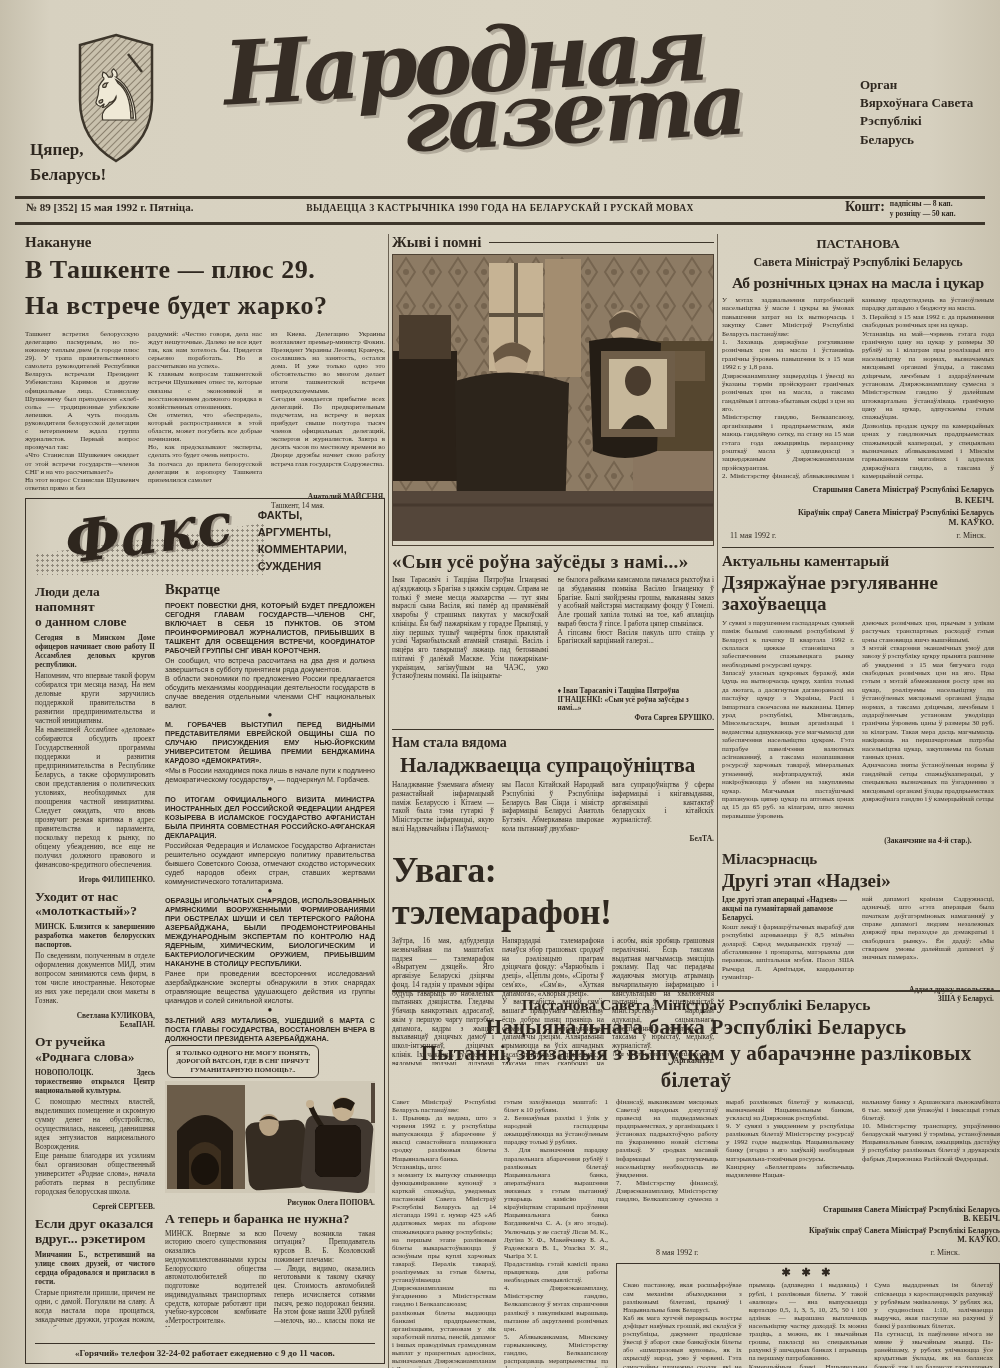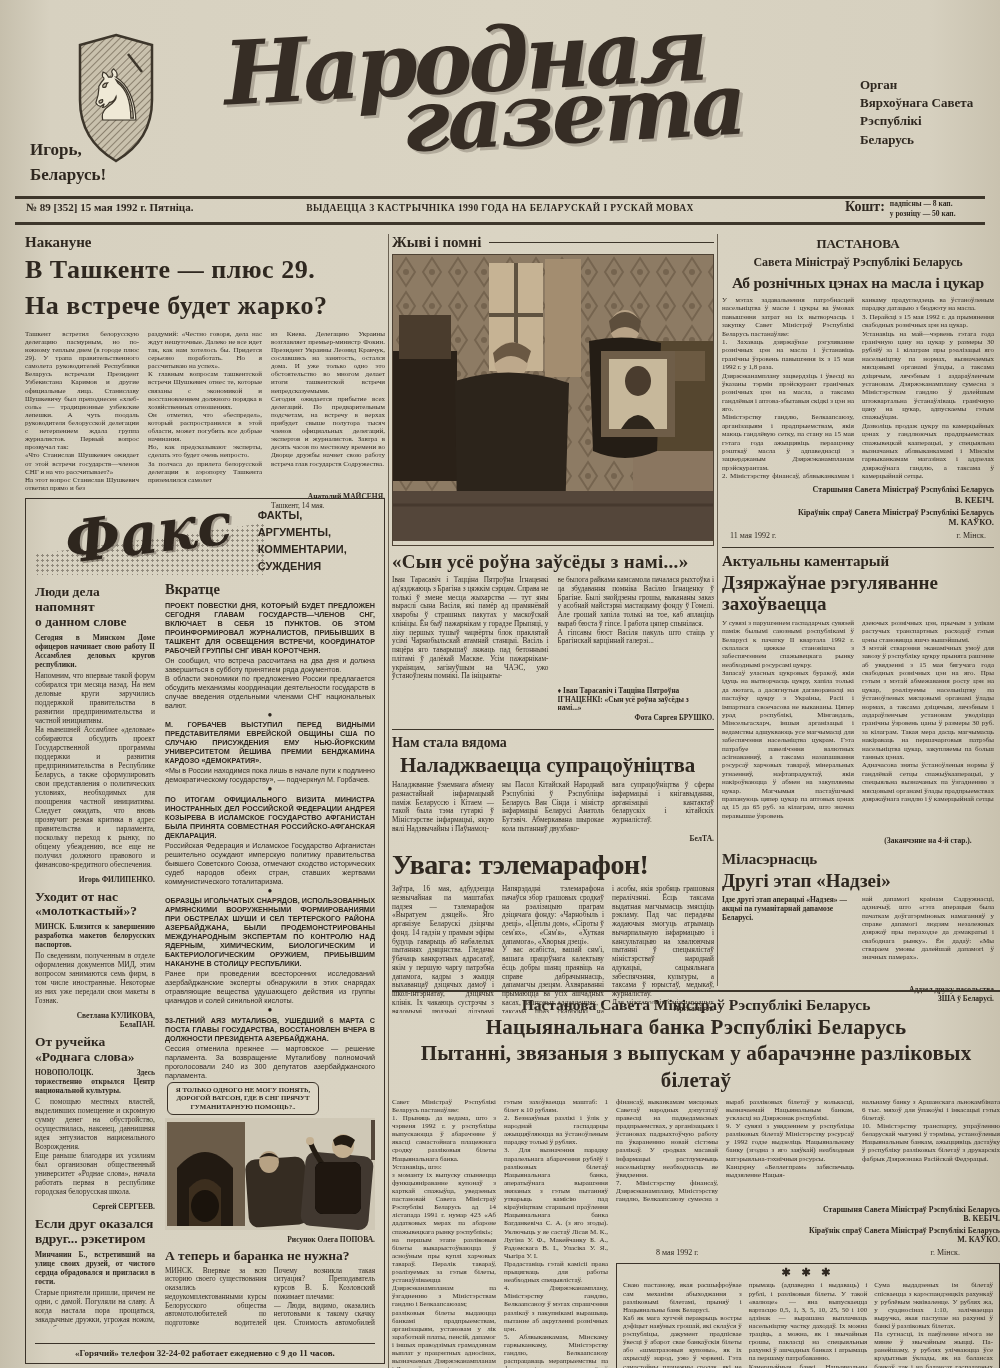--- a/index.html
+++ b/index.html
@@ -72,21 +72,21 @@
   .midcol{position:absolute;left:392px;top:234px;width:322px;}
   .photo{margin-top:3px;border:1px solid #4e4234;}
   .son-h{font-size:19px;font-weight:bold;margin-top:5px;letter-spacing:.3px;}
   .son-cols{display:flex;gap:9px;height:146px;overflow:hidden;margin-top:3px;}
   .son-cols .c{flex:1;font-size:7.3px;line-height:1.2;text-align:justify;white-space:pre-line;overflow:hidden;}
   .son-cap{font-size:7.3px;font-weight:bold;line-height:1.2;margin-top:3px;}
   .son-credit{font-size:7.3px;font-weight:bold;text-align:right;}
   .coop-h{font-size:21px;font-weight:bold;margin:2px 8px 3px;}
   .coop-cols{display:flex;gap:8px;height:62px;overflow:hidden;}
   .coop-cols .c{flex:1;font-size:7.3px;line-height:1.2;text-align:justify;white-space:pre-line;overflow:hidden;}
-  .tele-h{font-size:28px;font-weight:bold;margin:6px 0 4px;letter-spacing:-.5px;}
+  .tele-h{font-size:36px;font-weight:bold;margin:6px 0 4px;letter-spacing:-.5px;}
   .tele-cols{display:flex;gap:8px;height:128px;overflow:hidden;}
   .tele-cols .c{flex:1;font-size:7.3px;line-height:1.2;text-align:justify;white-space:pre-line;overflow:hidden;}
   
   .rightcol{position:absolute;left:722px;top:236px;width:272px;}
   .post-k1{font-size:13px;font-weight:bold;text-align:center;}
   .post-k2{font-size:12px;font-weight:bold;text-align:center;margin-top:3px;}
   .post-h{font-size:15.5px;font-weight:bold;text-align:center;margin:4px 0 4px;letter-spacing:-.2px;}
   .r2{display:flex;gap:8px;overflow:hidden;}
   .r2 .c{flex:1;font-size:7px;line-height:1.2;text-align:justify;white-space:pre-line;overflow:hidden;}
   .sig-role{font-size:8px;font-weight:bold;text-align:right;margin-top:3px;line-height:1.2;}
@@ -122,21 +122,21 @@
         <pattern id="hatch" width="5" height="5" patternTransform="rotate(45)" patternUnits="userSpaceOnUse">
           <rect width="5" height="5" fill="#c9c1ad"></rect>
             <line x1="0" y1="0" x2="0" y2="5" stroke="#6f6452" stroke-width="1.4"></line>
         </pattern>
       </defs>
       <path d="M40 3 L76 13 V68 Q76 108 40 129 Q4 108 4 68 V13 Z" fill="url(#hatch)" stroke="#3d362b" stroke-width="2.5"></path>
       <text x="40" y="88" font-size="70" text-anchor="middle" fill="#efe9d6" stroke="#3d362b" stroke-width="1.2">♞</text>
       <line x1="52" y1="22" x2="66" y2="40" stroke="#3d362b" stroke-width="2.5"></line>
     </svg>
   </div>
-  <div class="slogan pre">Игорь,
+  <div class="slogan pre">Цяпер,
 Беларусь!</div>
   <div class="logo">
     <div class="l1">Народная</div>
     <div class="l2">газета</div>
   </div>
   <div class="organ pre">Орган
 Вярхоўнага Савета
 Рэспублікі
 Беларусь</div>
   <div class="mh-rule1"></div>
@@ -220,21 +220,20 @@
         <div class="vk-head">М. ГОРБАЧЕВ ВЫСТУПИЛ ПЕРЕД ВИДНЫМИ ПРЕДСТАВИТЕЛЯМИ ЕВРЕЙСКОЙ ОБЩИНЫ США ПО СЛУЧАЮ ПРИСУЖДЕНИЯ ЕМУ НЬЮ-ЙОРКСКИМ УНИВЕРСИТЕТОМ ЙЕШИВА ПРЕМИИ БЕНДЖАМИНА КАРДОЗО «ДЕМОКРАТИЯ».</div>
         <div class="vk-body">«Мы в России находимся пока лишь в начале пути к подлинно демократическому государству», — подчеркнул М. Горбачев.</div>
         <div class="vk-sep">●</div>
         <div class="vk-head">ПО ИТОГАМ ОФИЦИАЛЬНОГО ВИЗИТА МИНИСТРА ИНОСТРАННЫХ ДЕЛ РОССИЙСКОЙ ФЕДЕРАЦИИ АНДРЕЯ КОЗЫРЕВА В ИСЛАМСКОЕ ГОСУДАРСТВО АФГАНИСТАН БЫЛА ПРИНЯТА СОВМЕСТНАЯ РОССИЙСКО-АФГАНСКАЯ ДЕКЛАРАЦИЯ.</div>
         <div class="vk-body">Российская Федерация и Исламское Государство Афганистан решительно осуждают имперскую политику правительства бывшего Советского Союза, отмечают сходство исторических судеб народов обеих стран, ставших жертвами коммунистического тоталитаризма.</div>
         <div class="vk-sep">●</div>
         <div class="vk-head">ОБРАЗЦЫ ИГОЛЬЧАТЫХ СНАРЯДОВ, ИСПОЛЬЗОВАННЫХ АРМЯНСКИМИ ВООРУЖЕННЫМИ ФОРМИРОВАНИЯМИ ПРИ ОБСТРЕЛАХ ШУШИ И СЕЛ ТЕРТЕРСКОГО РАЙОНА АЗЕРБАЙДЖАНА, БЫЛИ ПРОДЕМОНСТРИРОВАНЫ МЕЖДУНАРОДНЫМ ЭКСПЕРТАМ ПО КОНТРОЛЮ НАД ЯДЕРНЫМ, ХИМИЧЕСКИМ, БИОЛОГИЧЕСКИМ И БАКТЕРИОЛОГИЧЕСКИМ ОРУЖИЕМ, ПРИБЫВШИМ НАКАНУНЕ В СТОЛИЦУ РЕСПУБЛИКИ.</div>
         <div class="vk-body">Ранее при проведении всесторонних исследований азербайджанские эксперты обнаружили в этих снарядах отравляющие вещества удушающего действия из группы цианидов и солей синильной кислоты.</div>
         <div class="vk-sep">●</div>
         <div class="vk-head">53-ЛЕТНИЙ АЯЗ МУТАЛИБОВ, УШЕДШИЙ 6 МАРТА С ПОСТА ГЛАВЫ ГОСУДАРСТВА, ВОССТАНОВЛЕН ВЧЕРА В ДОЛЖНОСТИ ПРЕЗИДЕНТА АЗЕРБАЙДЖАНА.</div>
-        <div class="vk-body">Сессия отменила прежнее — мартовское — решение парламента. За возвращение Муталибову полномочий проголосовали 240 из 300 депутатов азербайджанского парламента.</div>
         <div class="cartoon">
           <svg width="218" height="112" viewBox="0 0 218 112">
             <rect x="0" y="0" width="218" height="112" fill="#cfc8b6"></rect>
             <rect x="2" y="4" width="78" height="104" fill="#6b5c49"></rect>
             <path d="M12 108 V50 Q40 18 68 50 V108 Z" fill="#221a12"></path>
             <path d="M24 108 V70 Q40 52 56 70 V108 Z" fill="#3c2e1e"></path>
             <ellipse cx="40" cy="88" rx="14" ry="16" fill="#1a130c"></ellipse>
             <rect x="82" y="40" width="60" height="68" rx="10" fill="#352c22" transform="rotate(-4 112 74)"></rect>
             <ellipse cx="104" cy="44" rx="10" ry="11" fill="#b7a284"></ellipse>
             <path d="M94 40 Q104 30 114 40 Q104 36 94 40" fill="#2a2118"></path>
@@ -376,20 +375,21 @@
 З мэтай стварэння эканамічных умоў для завозу ў рэспубліку цукру прынята рашэнне аб увядзенні з 15 мая бягучага года свабодных рознічных цэн на яго. Пры гэтым з мэтай абмежавання росту цэн на цукар, рэалізуемы насельніцтву па ўстаноўленых мясцовымі органамі ўлады нормах, а таксама дзіцячым, лячэбным і аздараўленчым установам уводзіцца гранічны ўзровень цаны ў размеры 30 руб. за кілаграм. Такая мера дасць магчымасць накіраваць на першачарговыя патрэбы насельніцтва цукар, закупляемы па больш танных цэнах.
 Адначасова зняты ўстаноўленыя нормы ў гандлёвай сетцы спажыўкааперацыі, у спецыяльна вызначаных па ўзгадненню з мясцовымі органамі ўлады прадпрыемствах дзяржаўнага гандлю і ў камерцыйнай сетцы</div>
         <div class="cont-note">(Заканчэнне на 4-й стар.).</div>
       </div>
     </div>
     <div class="kick" style="font-size:15px;margin-top:6px;">Міласэрнасць</div>
     <div class="nad-h">Другі этап «Надзеі»</div>
     <div class="r2" style="height:108px;">
       <div style="flex:1;overflow:hidden;">
         <div class="nad-lead">Ідзе другі этап аперацыі «Надзея» — акцыі па гуманітарнай дапамозе Беларусі.</div>
+        <div class="c" style="font-size:7px;line-height:1.2;text-align:justify;white-space:pre-line;">Кошт лекаў і фармацэўтычных вырабаў для рэспублікі ацэньваецца ў 8,5 мільёна долараў. Сярод медыцынскіх грузаў — абсталяванне і прэпараты, матэрыялы для перавязак, шпітальная мэбля. Пасол ЗША Рычард Л. Армітыдж, каардынатар гуманітар-</div>
       </div>
       <div style="flex:1;display:flex;flex-direction:column;overflow:hidden;">
         <div class="c" style="flex:1;">най дапамогі краінам Садружнасці, адзначыў, што «гэта аперацыя была пачаткам доўгатэрміновых намаганняў у справе дапамогі людзям незалежных дзяржаў пры пераходзе да дэмакратыі і свабоднага рынку». Ён дадаў: «Мы ствараем умовы далейшай дапамогі ў значных памерах».</div>
         <div class="byline pre">Аддзел друку пасольства
 ЗША ў Беларусі.</div>
       </div>
     </div>
   </div>
 
   <div class="bottom">

